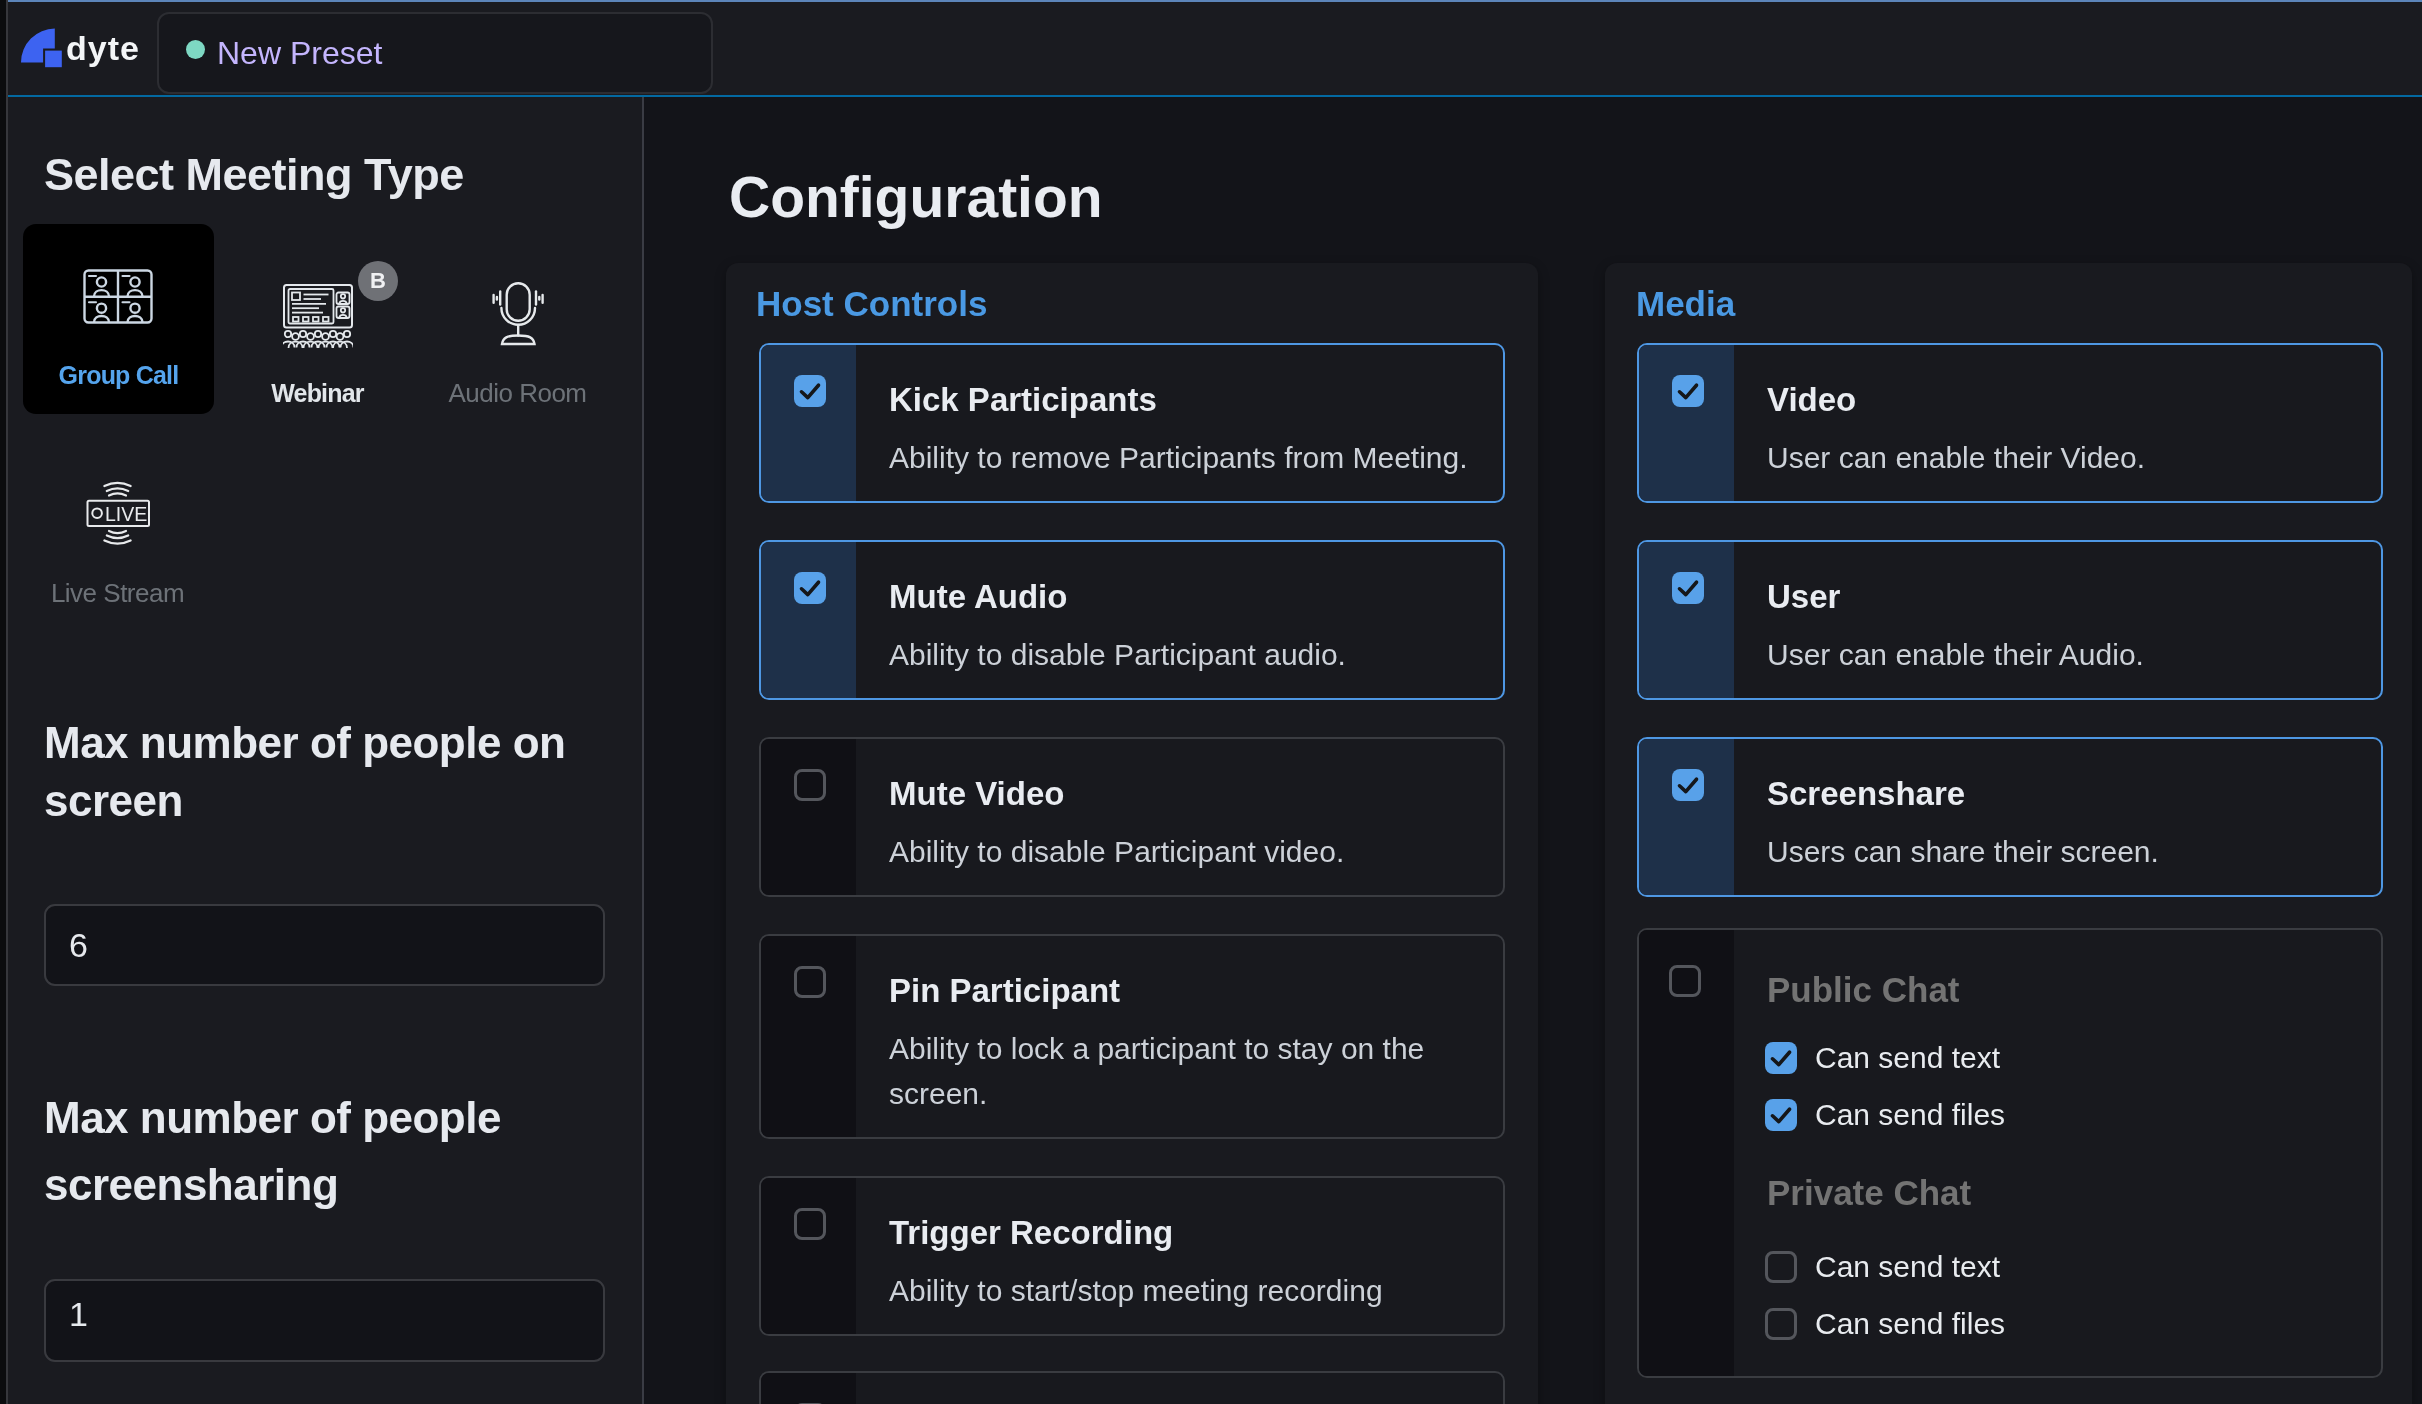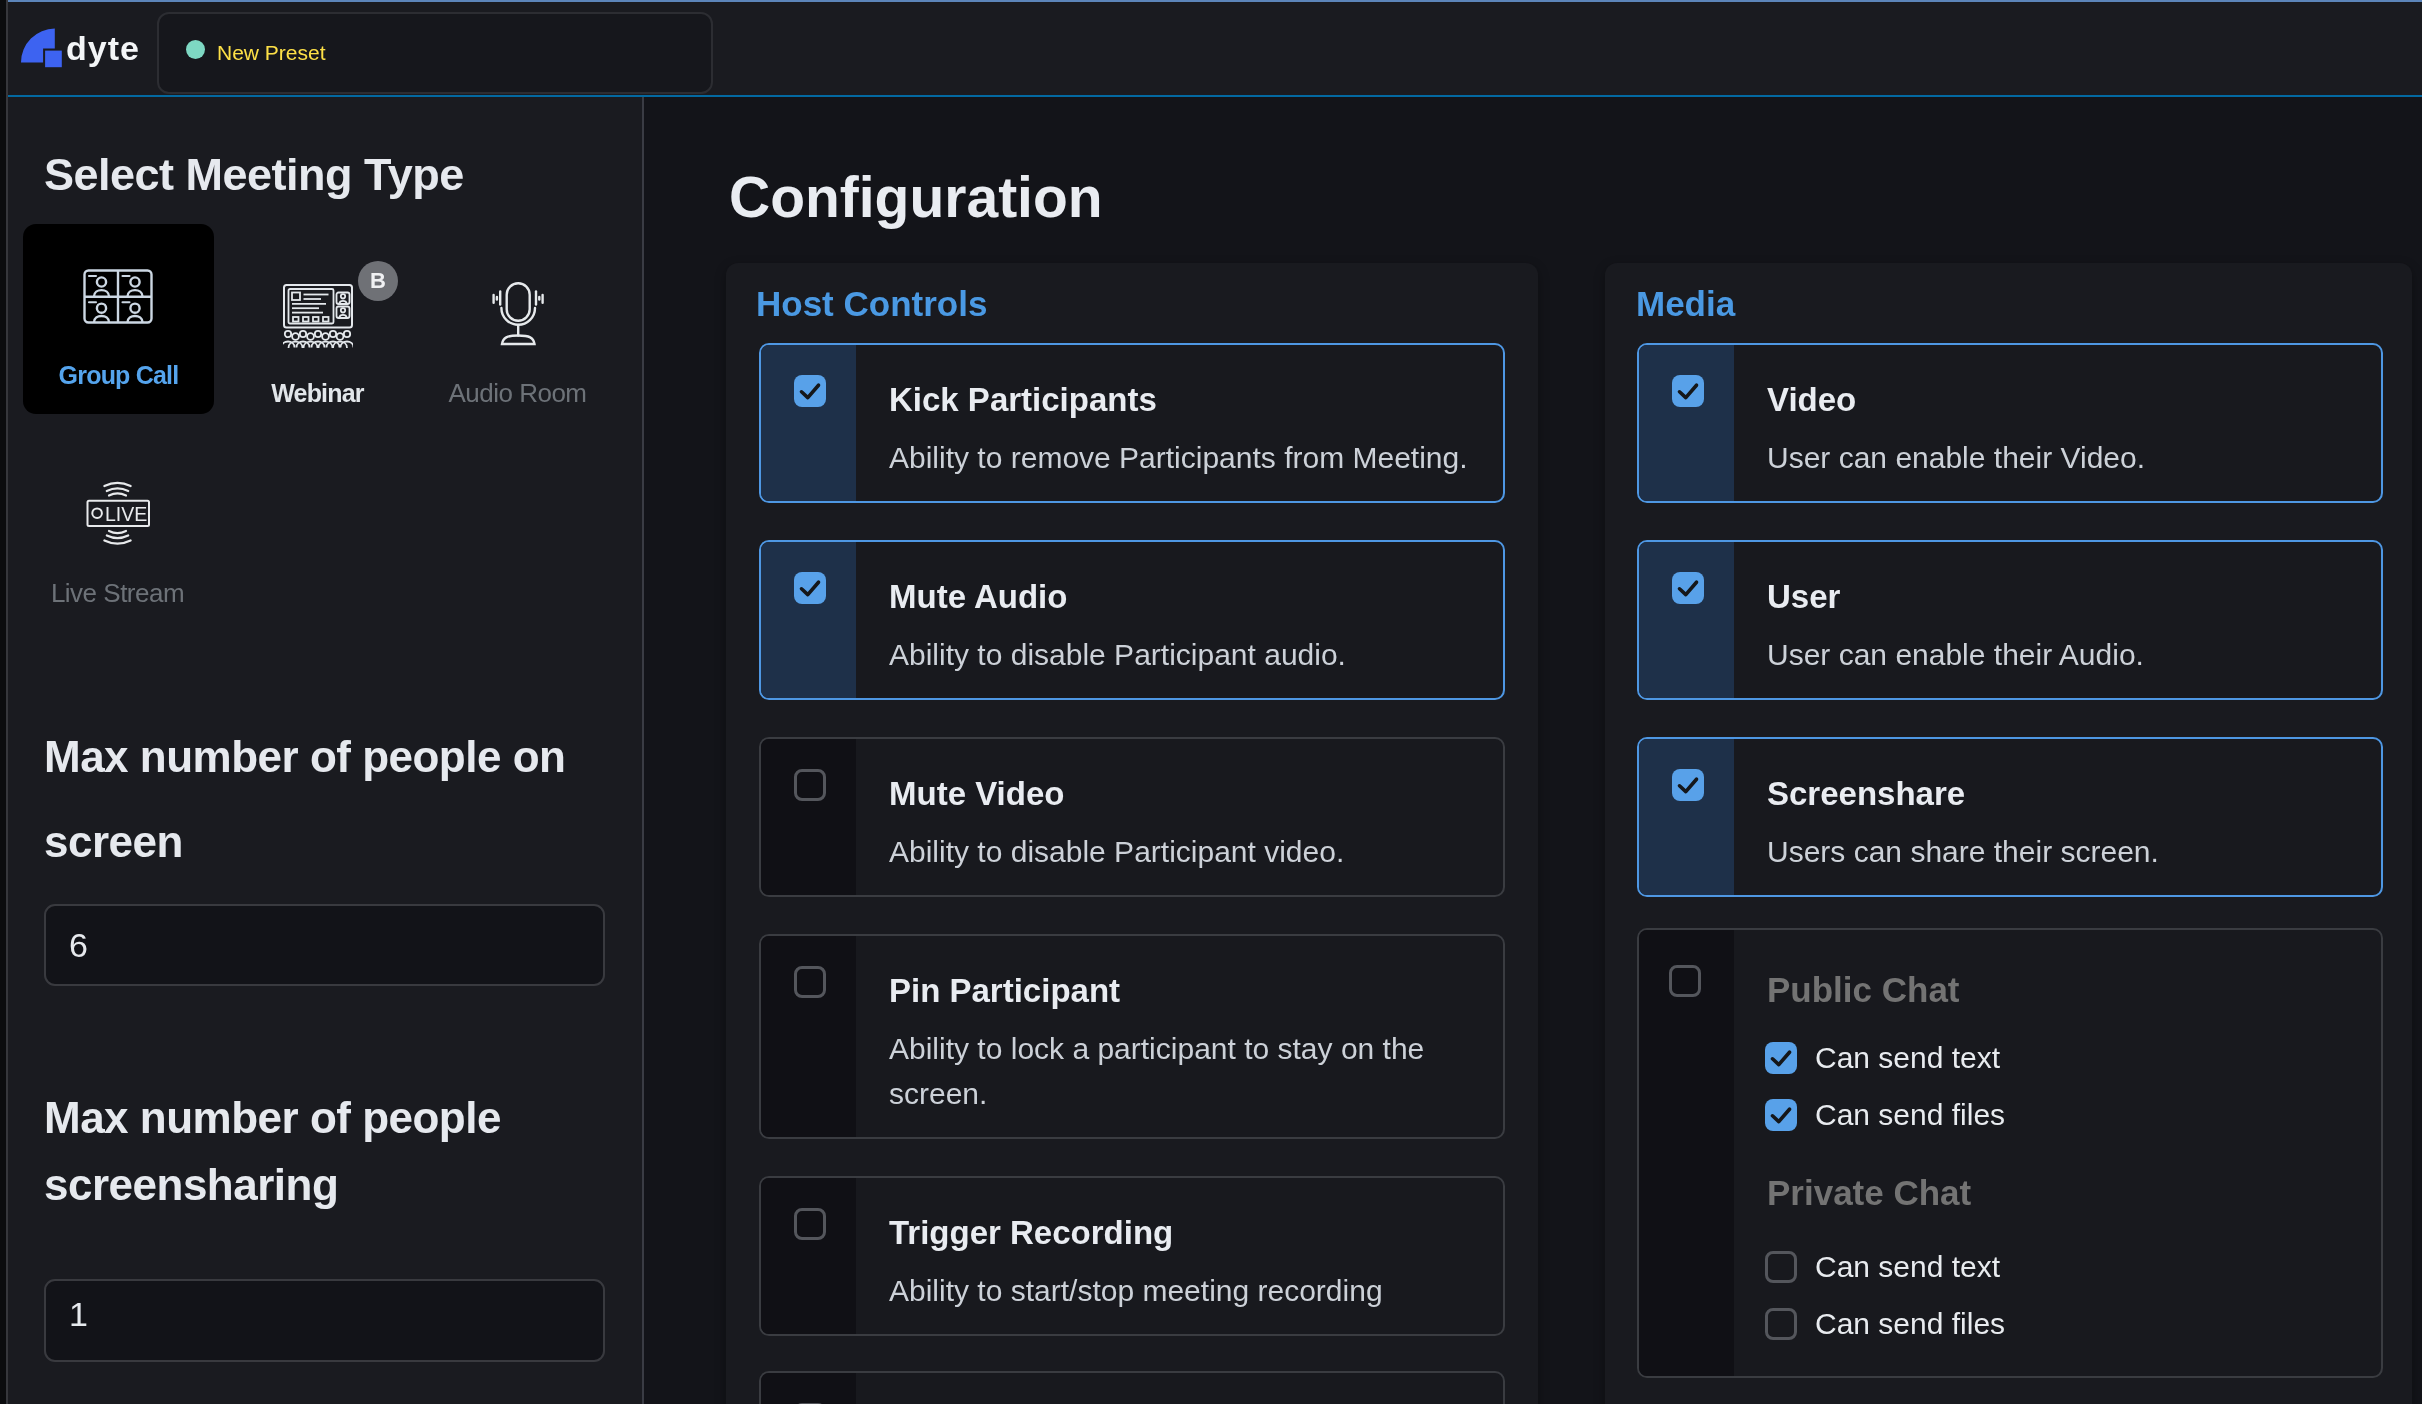--- a/index.html
+++ b/index.html
@@ -9,25 +9,25 @@
 #topbar{position:absolute;left:7px;top:0;right:0;height:2px;background:#5c85ba}
 #leftstrip{position:absolute;left:0;top:0;width:8px;height:1404px;background:#0b0c0e;border-right:2px solid #36373c;z-index:30}
 #header{position:absolute;left:0;top:2px;width:2422px;height:95px;background:#1a1b20;border-bottom:2px solid #0369a1}
 #sidebar{position:absolute;left:7px;top:97px;width:637px;height:1307px;background:#1a1b20;border-right:2px solid #3a3c44}
 
 #logo{position:absolute;left:21px;top:23px;width:120px;height:46px}
 #logotext{position:absolute;left:66px;top:27px;font-size:34px;font-weight:700;letter-spacing:1px;color:#f3f5f7;line-height:38px}
 
 #preset{position:absolute;left:157px;top:10px;width:556px;height:82px;border:2px solid #2c2d32;border-radius:12px;background:#16171c}
 #preset .dot{position:absolute;left:27px;top:26px;width:19px;height:19px;border-radius:50%;background:#7ed8c3}
-#preset .ptxt{position:absolute;left:58px;top:0;font-size:21px;color:#fde047;line-height:78px}
+#preset .ptxt{position:absolute;left:58px;top:0;font-size:32px;color:#c4b5fd;line-height:78px}
 
 .sbh{position:absolute;color:#e6e9ee;font-weight:700;letter-spacing:-0.5px}
 #smt{left:37px;top:51px;font-size:45px;line-height:53px}
-#h1a{left:37px;top:617px;font-size:44px;line-height:85px;width:570px}
+#h1a{left:37px;top:617px;font-size:44px;line-height:58px;width:570px}
 #h2a{left:37px;top:987px;font-size:44px;line-height:67px;width:570px}
 .sinput{position:absolute;left:37px;width:561px;border:2px solid #393a3f;border-radius:11px;background:#121318;color:#e6e9ed;font-size:34px;padding-left:23px}
 #in1{top:807px;height:82px;line-height:78px}
 #in2{top:1182px;height:83px;line-height:66px}
 .tile{position:absolute;width:191px;height:190px;border-radius:13px}
 .tlabel{position:absolute;left:0;top:0;width:100%;text-align:center;font-size:26px;font-weight:400;letter-spacing:-0.5px;line-height:30px}
 #tile-gc{left:16px;top:127px;background:#000000}
 #tile-wb{left:215px;top:145px}
 #tile-ar{left:415px;top:145px}
 #tile-ls{left:15px;top:363px}

